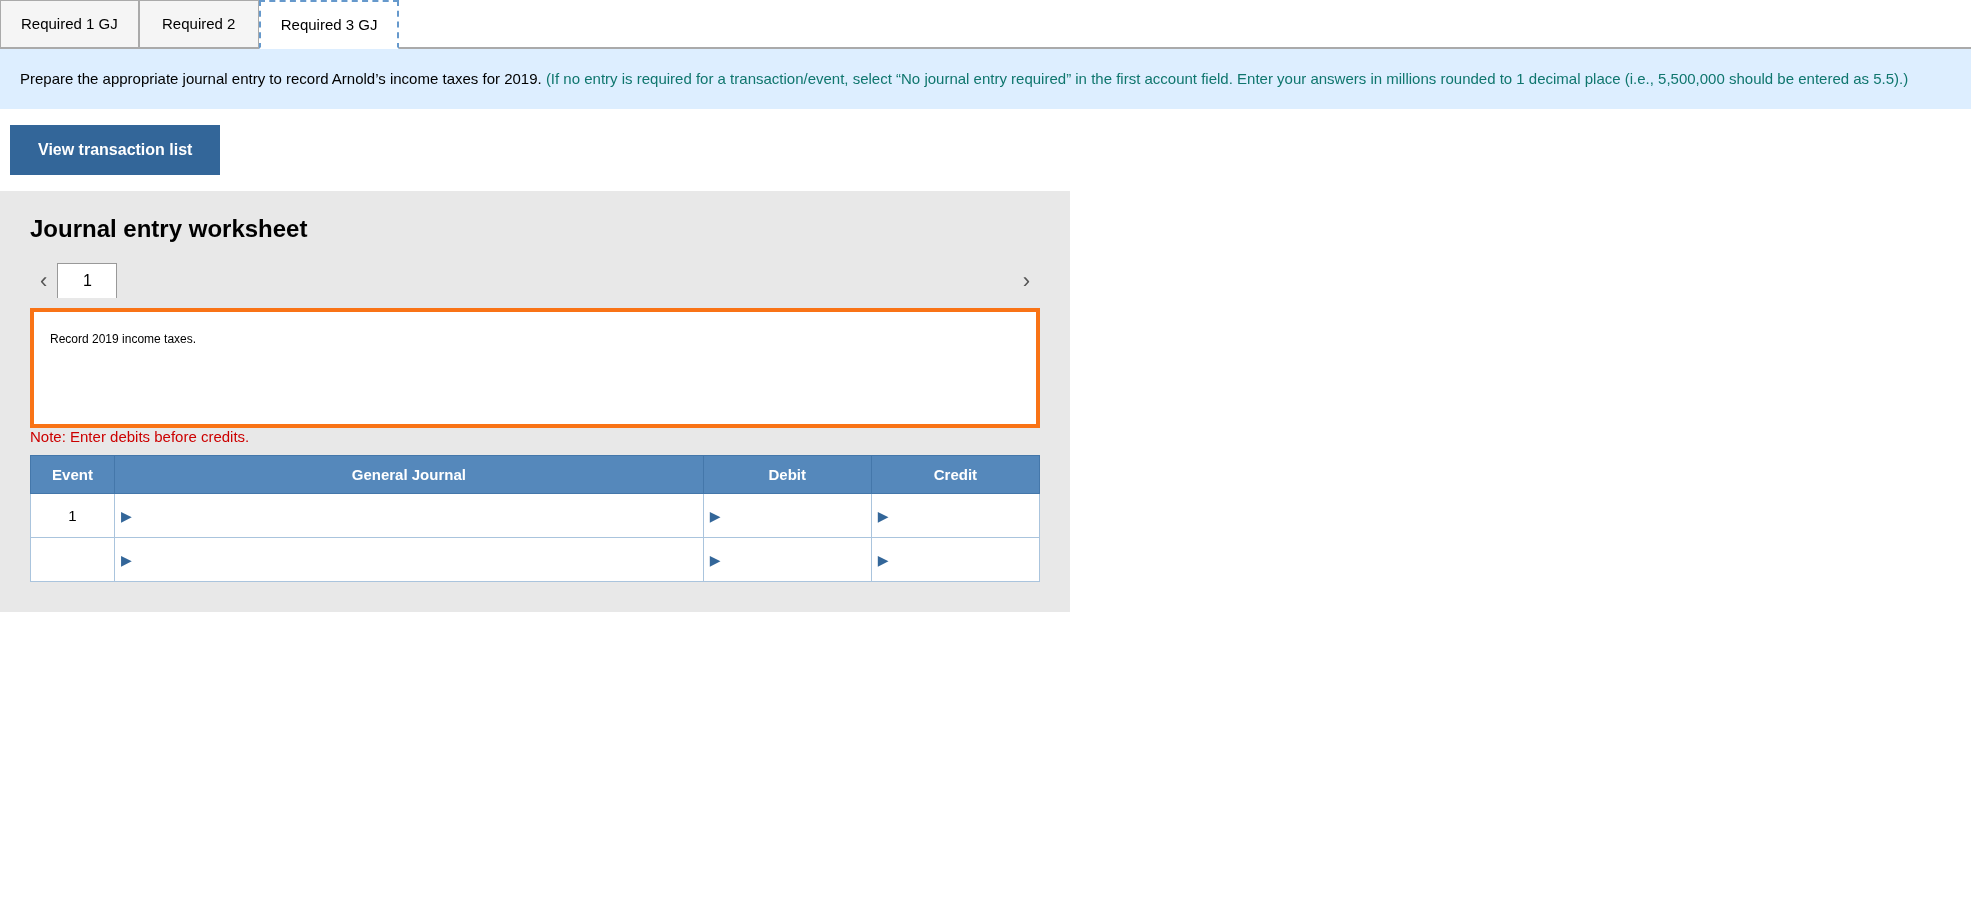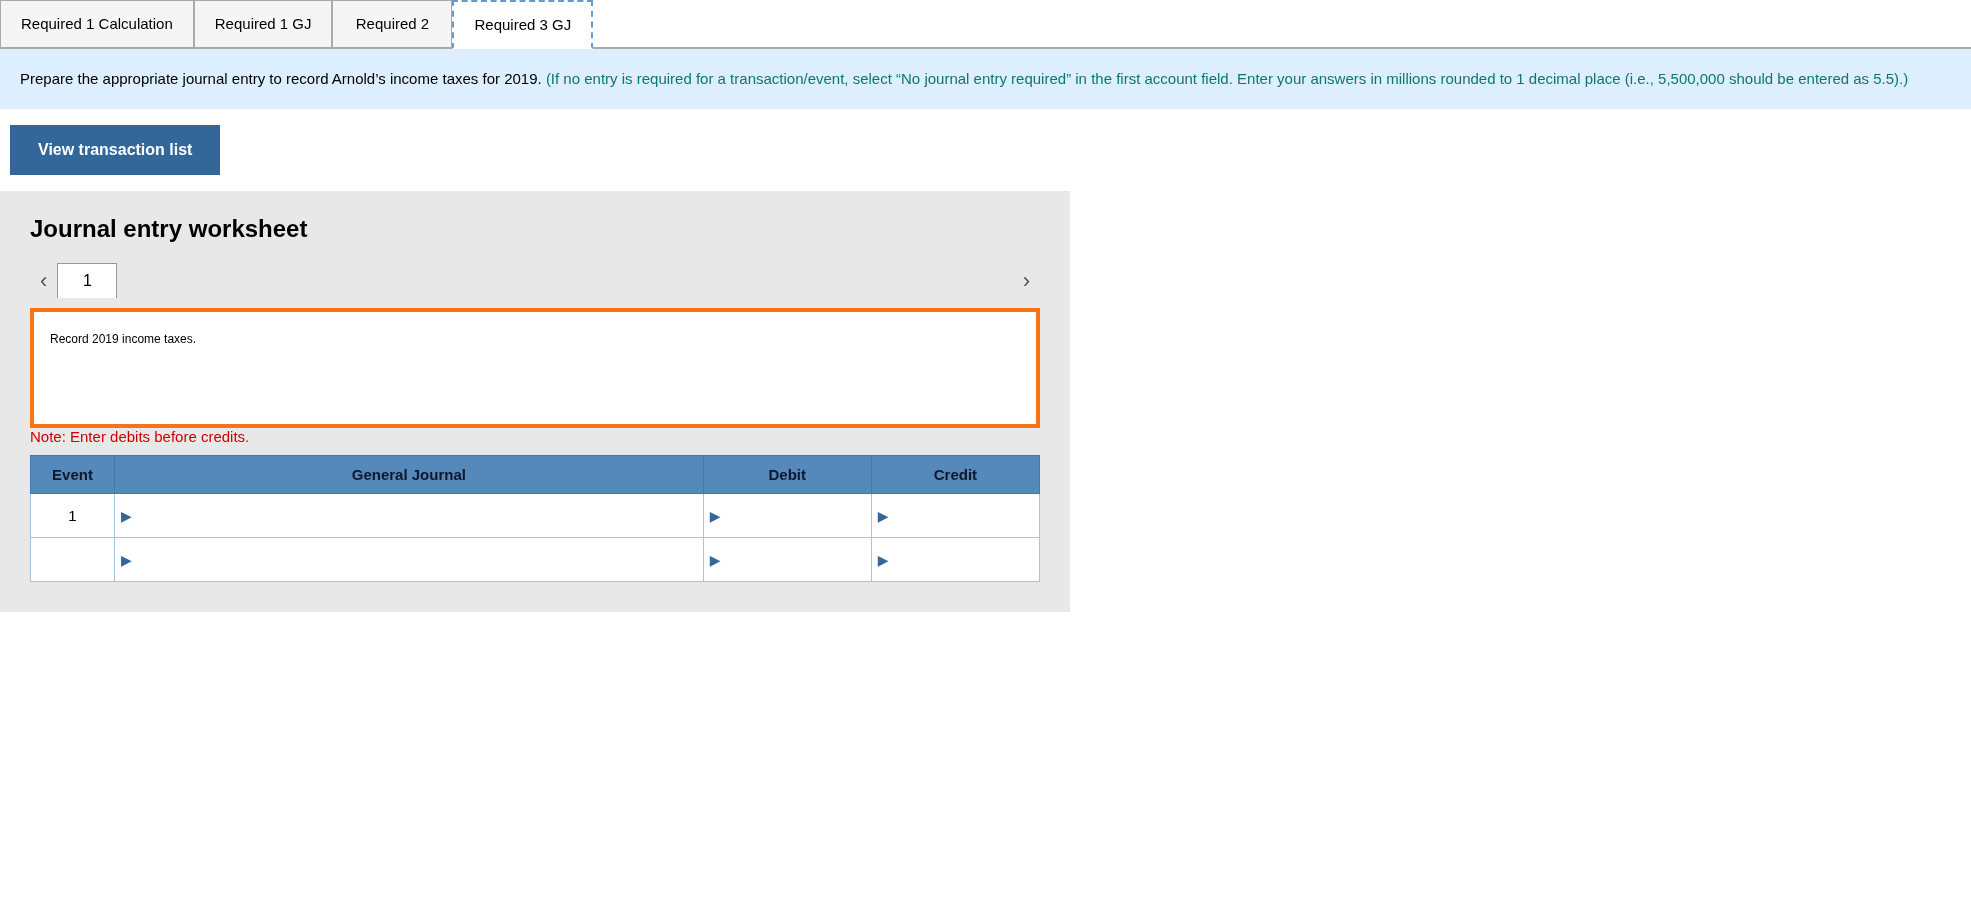--- a/index.html
+++ b/index.html
@@ -132,21 +132,21 @@
 
     
     .journal-table {
       width: 100%;
       border-collapse: collapse;
       font-size: 15px;
     }
 
     .journal-table thead tr {
       background: #5588bb;
-      color: #0f172a;
+      color: #ffffff;
       margin-left: 44px;
     }
 
     .journal-table thead th {
       padding: 10px 12px;
       text-align: center;
       border: 1px solid #4477aa;
       font-weight: bold;
     }
 
@@ -183,24 +183,20 @@
       outline: none;
       width: 100%;
       font-size: 15px;
       background: transparent;
     }
   </style>
 </head>
 <body>
 
 <div class="tab-bar">
-  <div class="tab">
-    <span>Required 1
-Calculation</span>
-  </div>
   <div class="tab">
     <span>Required 1 GJ</span>
   </div>
   <div class="tab">
     <span>Required 2</span>
   </div>
   <div class="tab active">
     <span>Required 3 GJ</span>
   </div>
 </div>

